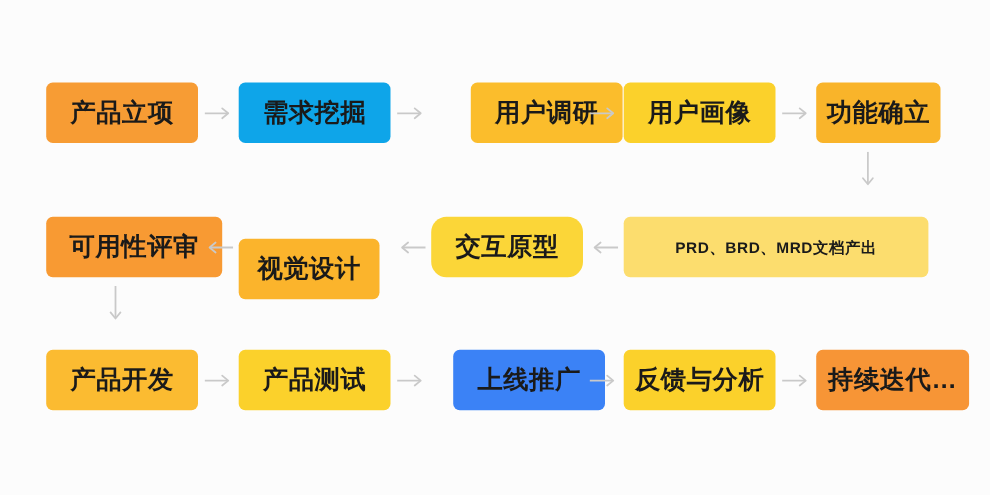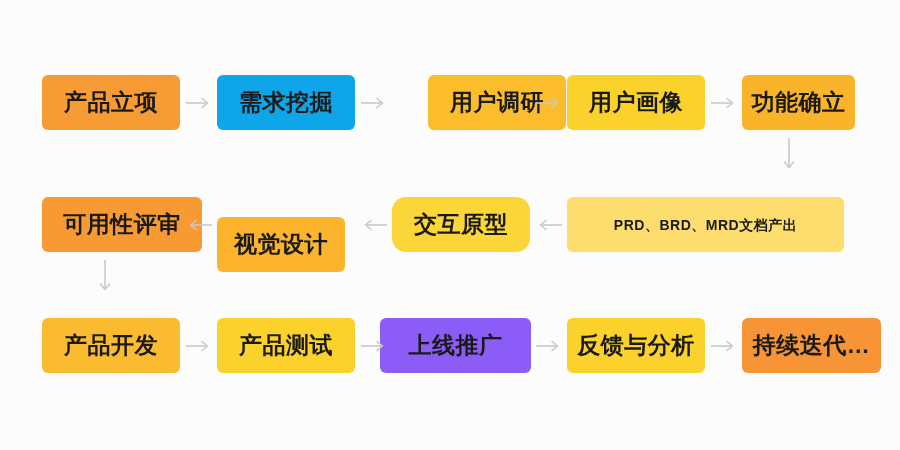--- a/index.html
+++ b/index.html
@@ -98,21 +98,21 @@
       </svg>
     </div>
     <div class="arrow" style="left: 530px; top: 216.5px; width: 37px; height: 16px;">
       <svg width="26" height="12" viewBox="0 0 26 12" aria-hidden="true">
         <path d="M26 6 H5" stroke="#c9c9c9" stroke-width="1.6" fill="none"></path>
         <path d="M10 1.5 L4.5 6 L10 10.5" stroke="#c9c9c9" stroke-width="1.6" fill="none" stroke-linecap="round" stroke-linejoin="round"></path>
       </svg>
     </div>
     <div class="node" style="left: 42px; top: 318px; width: 138px; height: 55px; background: rgb(251, 187, 49);">产品开发</div>
     <div class="node" style="left: 217px; top: 318px; width: 138px; height: 55px; background: rgb(251, 209, 43);">产品测试</div>
-    <div class="node" style="left: 380px; top: 318px; width: 151px; height: 55px; background: #8b5cf6;">上线推广</div>
+    <div class="node" style="left: 412px; top: 318px; width: 138px; height: 55px; background: #3b82f6;">上线推广</div>
     <div class="node" style="left: 567px; top: 318px; width: 138px; height: 55px; background: rgb(251, 209, 43);">反馈与分析</div>
     <div class="node" style="left: 742px; top: 318px; width: 139px; height: 55px; background: rgb(247, 149, 54);">持续迭代…</div>
     <div class="arrow" style="left: 180px; top: 337.5px; width: 37px; height: 16px;">
       <svg width="26" height="12" viewBox="0 0 26 12" aria-hidden="true">
         <path d="M0 6 H21" stroke="#c9c9c9" stroke-width="1.6" fill="none"></path>
         <path d="M16 1.5 L21.5 6 L16 10.5" stroke="#c9c9c9" stroke-width="1.6" fill="none" stroke-linecap="round" stroke-linejoin="round"></path>
       </svg>
     </div>
     <div class="arrow" style="left: 355px; top: 337.5px; width: 37px; height: 16px;">
       <svg width="26" height="12" viewBox="0 0 26 12" aria-hidden="true">

